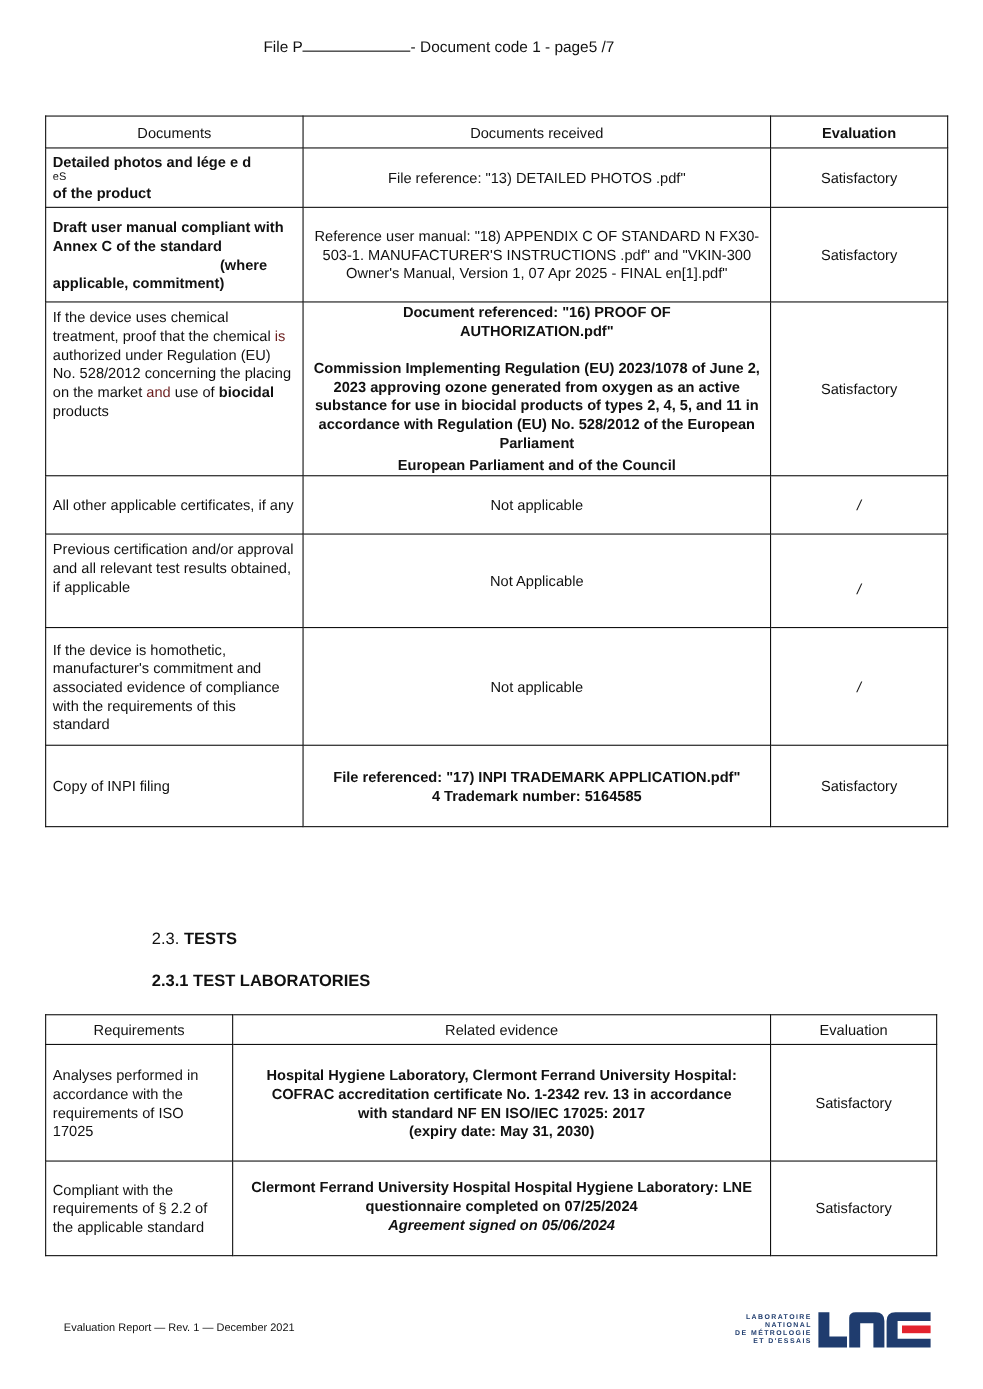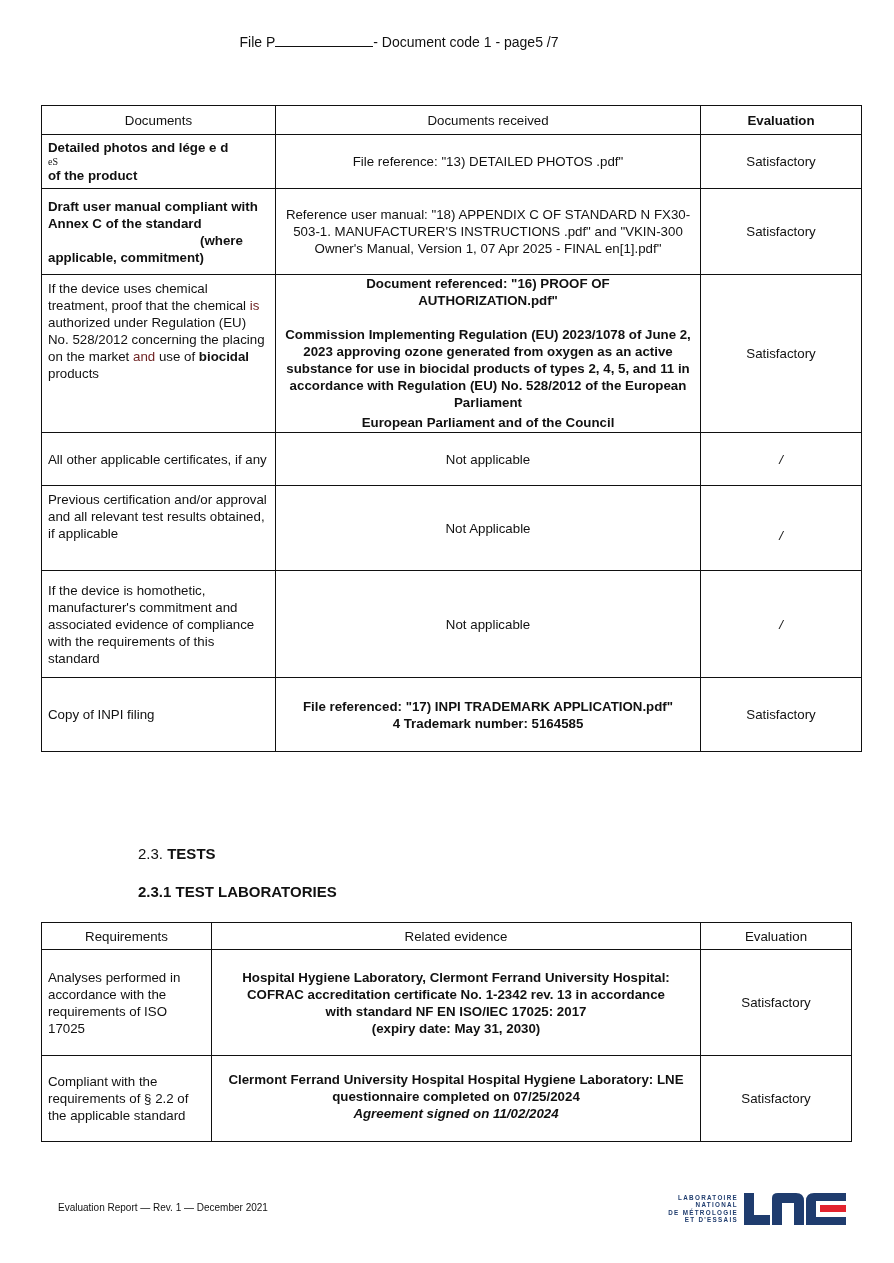--- a/index.html
+++ b/index.html
@@ -17,21 +17,21 @@
   table.doc td, table.doc th {
     border: 1.5px solid #111; font-size: 13.3px; line-height: 17px; font-weight: normal;
     padding: 0 6px; vertical-align: middle; margin-left: 36px;
   }
   .t1 { top: 105px; left: 41px; width: 820px; }
   .t2 { top: 922px; left: 41px; width: 810px; }
   .center { text-align: center; }
   .left { text-align: left; }
   .bold { font-weight: bold !important; }
   .brown { color: #6b1d1d; }
-  .small-es { font-size: 10px; line-height: 11px; display: block; font-family: Liberation Serif, serif; }
+  .small-es { font-size: 10px; line-height: 11px; display: block; }
   .italic { font-style: italic; }
   .block { display: block; font-weight: bold; }
   .gap { display: block; height: 17px; }
   .slash { font-style: italic; }
 
   .h23 { position: absolute; top: 845px; left: 138px; font-size: 15px; }
   .h23 .bold { font-weight: bold; }
   .h231 { position: absolute; top: 883px; left: 138px; font-size: 15px; font-weight: bold; }
 
   .footer { position: absolute; top: 1202px; left: 58px; font-size: 10px; color: #111; }
@@ -138,21 +138,21 @@
     <td class="center" style="padding:0 30px">
       <span class="block">Hospital Hygiene Laboratory, Clermont Ferrand University Hospital: COFRAC accreditation certificate No. 1-2342 rev. 13 in accordance with standard NF EN ISO/IEC 17025: 2017</span>
       <span class="block">(expiry date: May 31, 2030)</span>
     </td>
     <td class="center">Satisfactory</td>
   </tr>
   <tr style="height:86px">
     <td class="left">Compliant with the requirements of § 2.2 of the applicable standard</td>
     <td class="center" style="vertical-align:top;padding:15px 14px 0">
       <span class="block">Clermont Ferrand University Hospital Hospital Hygiene Laboratory: LNE questionnaire completed on 07/25/2024</span>
-      <span class="block italic">Agreement signed on 11/02/2024</span>
+      <span class="block italic">Agreement signed on 05/06/2024</span>
     </td>
     <td class="center">Satisfactory</td>
   </tr>
 </tbody>
   </table>
 
 <div class="footer">Evaluation Report — Rev. 1 — December 2021</div>
 
 <div class="logo">
   <div class="logo-text">

